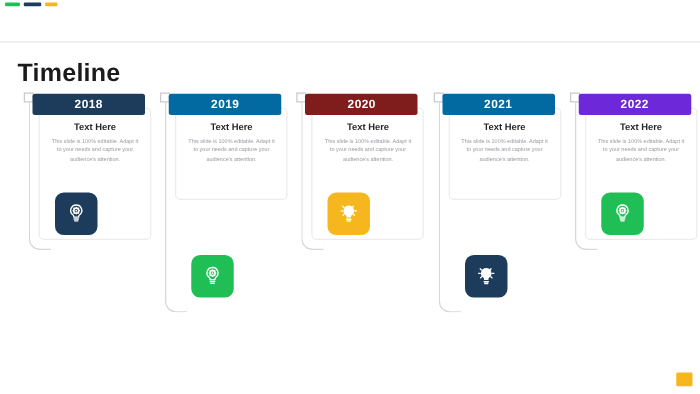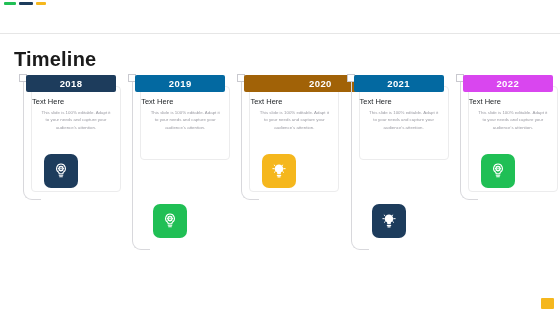--- a/index.html
+++ b/index.html
@@ -124,23 +124,23 @@
     align-items: center;
     justify-content: center;
     color: #ffffff;
     font-size: 9.5px;
     font-weight: bold;
     letter-spacing: .4px;
   }
 
   .card-head {
     margin-top: -7px;
-    text-align: left;
+    text-align: center;
     font-size: 7.5px;
-    font-weight: normal;
+    font-weight: bold;
     color: #23272b;
   }
   .card-body {
     margin: 3px 9px 0 9px;
     text-align: center;
     font-size: 4.4px;
     line-height: 1.65;
     color: #9a9aa2;
   }
 
@@ -227,21 +227,21 @@
             <path d="M12 5.9v.9M12 11.2v.9M8.9 9h.9M14.2 9h.9M9.8 6.8l.6.6M13.6 10.6l.6.6M14.2 6.8l-.6.6M10.4 10.6l-.6.6"></path>
             <path d="M9.9 17h4.2M10.4 18.8h3.2"></path>
           </svg>
         </span>
       </div>
     </div>
     <div class="track tall">
       <div class="spine"></div>
       <div class="node"></div>
       <div class="card">
-        <div class="year" style="background: #a16207; padding-left: 31px;">2020</div>
+        <div class="year" style="background: #7f1d1d;">2020</div>
         <div class="card-head">Text Here</div>
         <div class="card-body">This slide is 100% editable. Adapt it to your needs and capture your audience's attention.</div>
       </div>
       <div class="icon-tile" style="background: rgb(245, 183, 29);">
         <span>
           <svg viewBox="0 0 24 24" fill="none" stroke="#ffffff" stroke-width="1.3" stroke-linecap="round">
             <path d="M12 4.2a5 5 0 0 0-2.9 9.1c.5.4.8 1 .8 1.6v.6h4.2v-.6c0-.6.3-1.2.8-1.6A5 5 0 0 0 12 4.2Z" fill="#ffffff" stroke="none"></path>
             <path d="M10 17.3h4M10.6 19h2.8" stroke-width="1.4"></path>
             <path d="M4.6 9.2h1.7M17.7 9.2h1.7M6.2 4.8l1.2 1.2M16.6 4.8l-1.2 1.2M6.4 13.6l1.2-1.1M17.6 13.6l-1.2-1.1" stroke-width="1.2"></path>
           </svg>
@@ -263,21 +263,21 @@
             <path d="M10 17.3h4M10.6 19h2.8" stroke-width="1.4"></path>
             <path d="M4.6 9.2h1.7M17.7 9.2h1.7M6.2 4.8l1.2 1.2M16.6 4.8l-1.2 1.2M6.4 13.6l1.2-1.1M17.6 13.6l-1.2-1.1" stroke-width="1.2"></path>
           </svg>
         </span>
       </div>
     </div>
     <div class="track tall">
       <div class="spine"></div>
       <div class="node"></div>
       <div class="card">
-        <div class="year" style="background: #d946ef;">2022</div>
+        <div class="year" style="background: #6d28d9;">2022</div>
         <div class="card-head">Text Here</div>
         <div class="card-body">This slide is 100% editable. Adapt it to your needs and capture your audience's attention.</div>
       </div>
       <div class="icon-tile" style="background: rgb(32, 191, 85);">
         <span>
           <svg viewBox="0 0 24 24" fill="none" stroke="#ffffff" stroke-width="1.3" stroke-linecap="round">
             <path d="M12 3.6a5.3 5.3 0 0 0-3.1 9.6c.5.4.8 1 .8 1.6v.5h4.6v-.5c0-.6.3-1.2.8-1.6A5.3 5.3 0 0 0 12 3.6Z" fill="none"></path>
             <circle cx="12" cy="9" r="2.5" fill="none"></circle>
             <circle cx="12" cy="9" r="0.9" fill="#ffffff" stroke="none"></circle>
             <path d="M12 5.9v.9M12 11.2v.9M8.9 9h.9M14.2 9h.9M9.8 6.8l.6.6M13.6 10.6l.6.6M14.2 6.8l-.6.6M10.4 10.6l-.6.6"></path>

